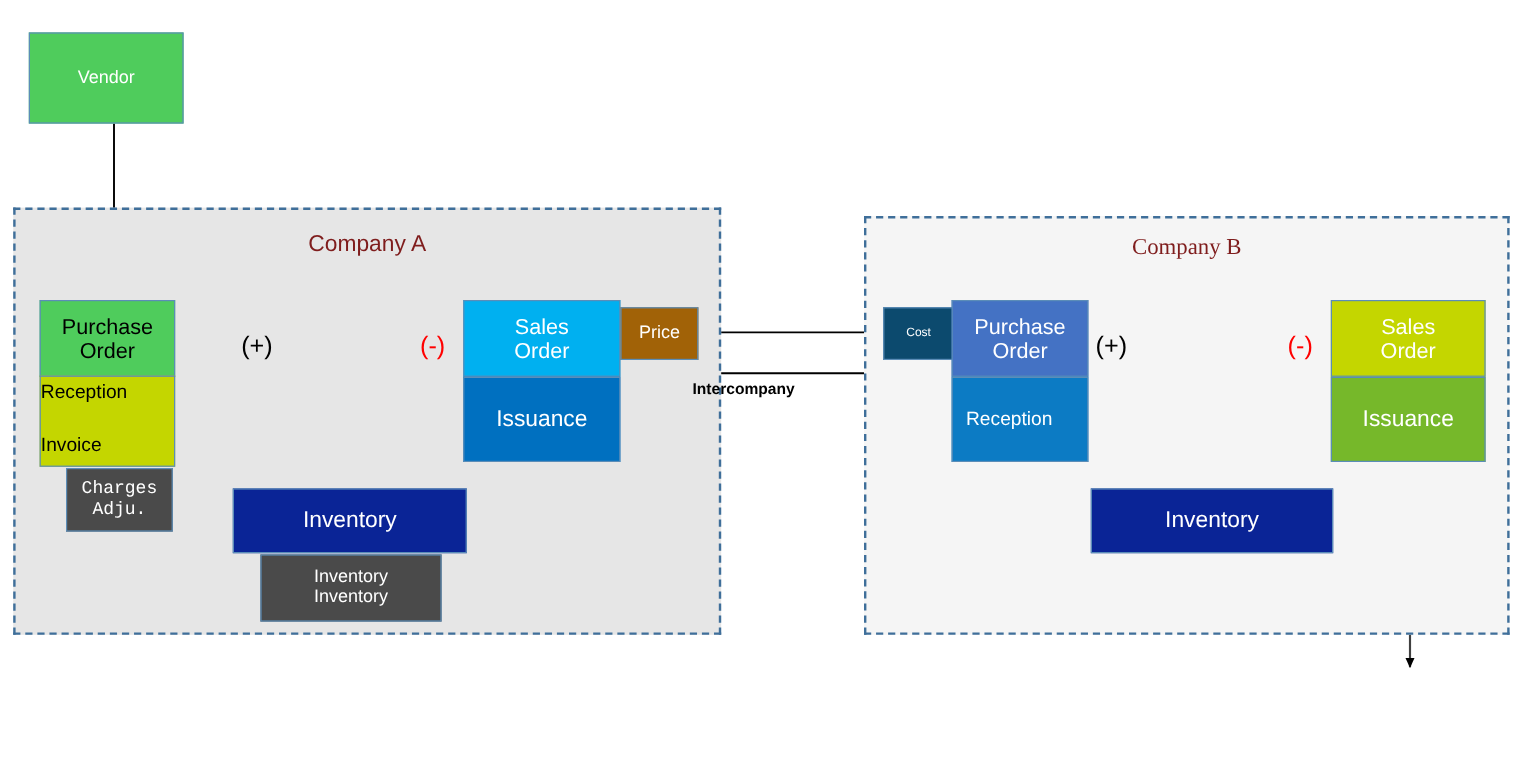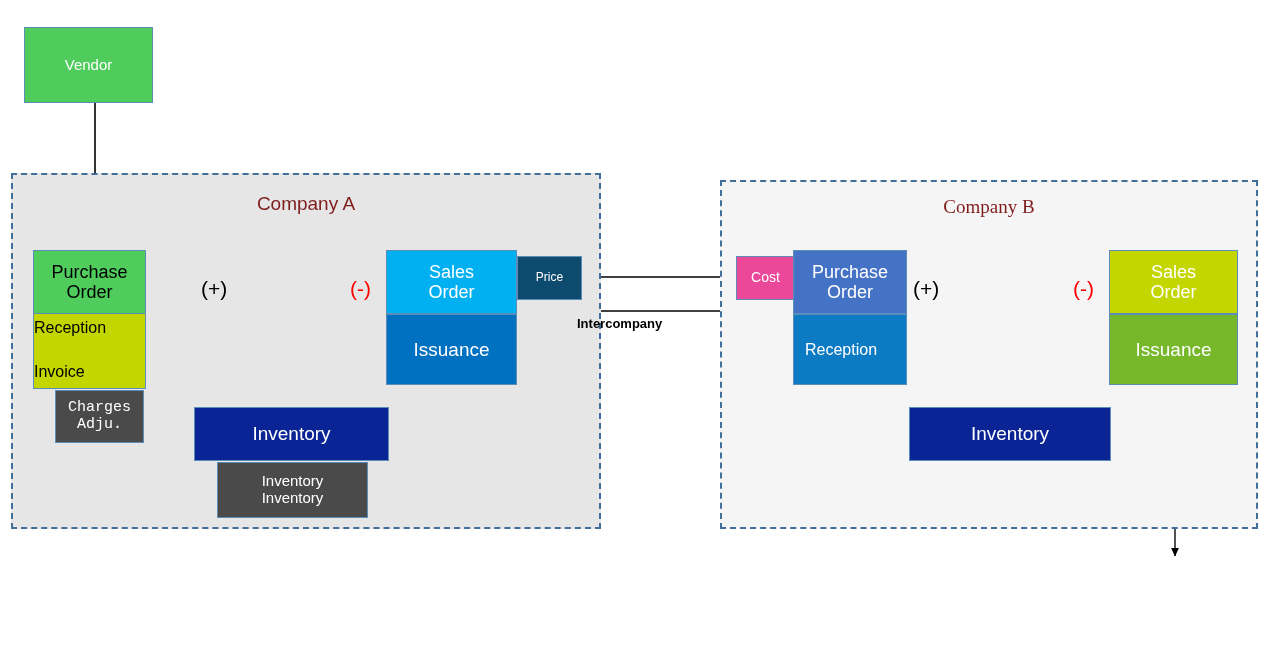--- a/index.html
+++ b/index.html
@@ -100,30 +100,30 @@
 
   <div class="node" style="left:386px;top:250px;width:131px;height:64px;background:#00B0F0;color:#ffffff;font-size:18px;flex-direction:column;">
     <span>Sales</span>
     <span>Order</span>
   </div>
 
   <div class="node" style="left:386px;top:314px;width:131px;height:71px;background:#0070C0;color:#ffffff;font-size:19px;">
     <span>Issuance</span>
   </div>
 
-  <div class="node" style="left:517px;top:256px;width:65px;height:44px;background:#0c4a6e;color:#ffffff;font-size:12px;">
+  <div class="node" style="left:517px;top:256px;width:65px;height:44px;background:#a16207;color:#ffffff;font-size:15px;">
     <span>Price</span>
   </div>
 
   <div class="sign plus" style="left:201px;top:277px;">(+)</div>
   <div class="sign minus" style="left:350px;top:277px;">(-)</div>
 
   <div class="ic-label" style="left:577px;top:291px;margin-top:25px;">Intercompany</div>
 
-  <div class="node" style="left:736px;top:256px;width:59px;height:44px;background:#ec4899;color:#ffffff;font-size:14px;">
+  <div class="node" style="left:736px;top:256px;width:59px;height:44px;background:#0c4a6e;color:#ffffff;font-size:10px;">
     <span>Cost</span>
   </div>
 
   <div class="node" style="left:793px;top:250px;width:114px;height:64px;background:#4472C4;color:#ffffff;font-size:18px;flex-direction:column;">
     <span>Purchase</span>
     <span>Order</span>
   </div>
 
   <div class="node" style="left:793px;top:314px;width:114px;height:71px;background:#0C7BC4;color:#ffffff;font-size:16px;justify-content:flex-start;padding-left:11px;">
     <span>Reception</span>

